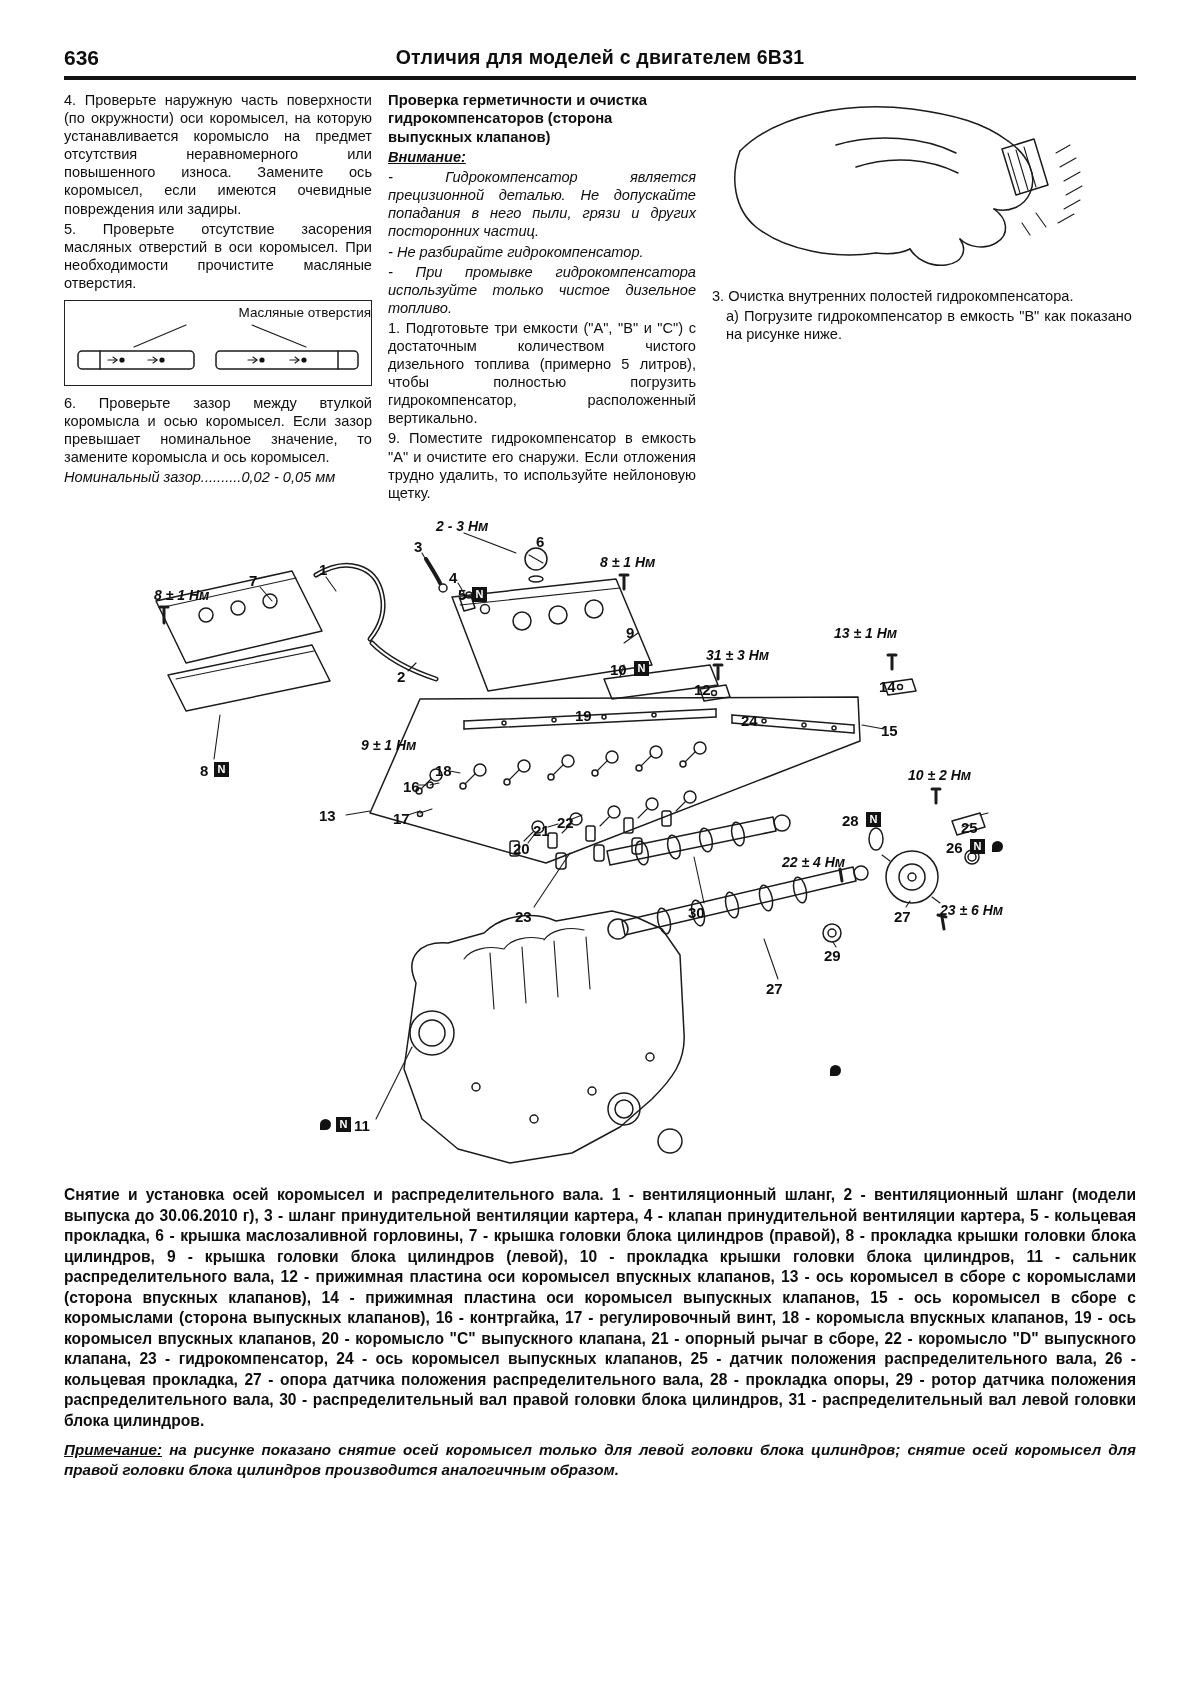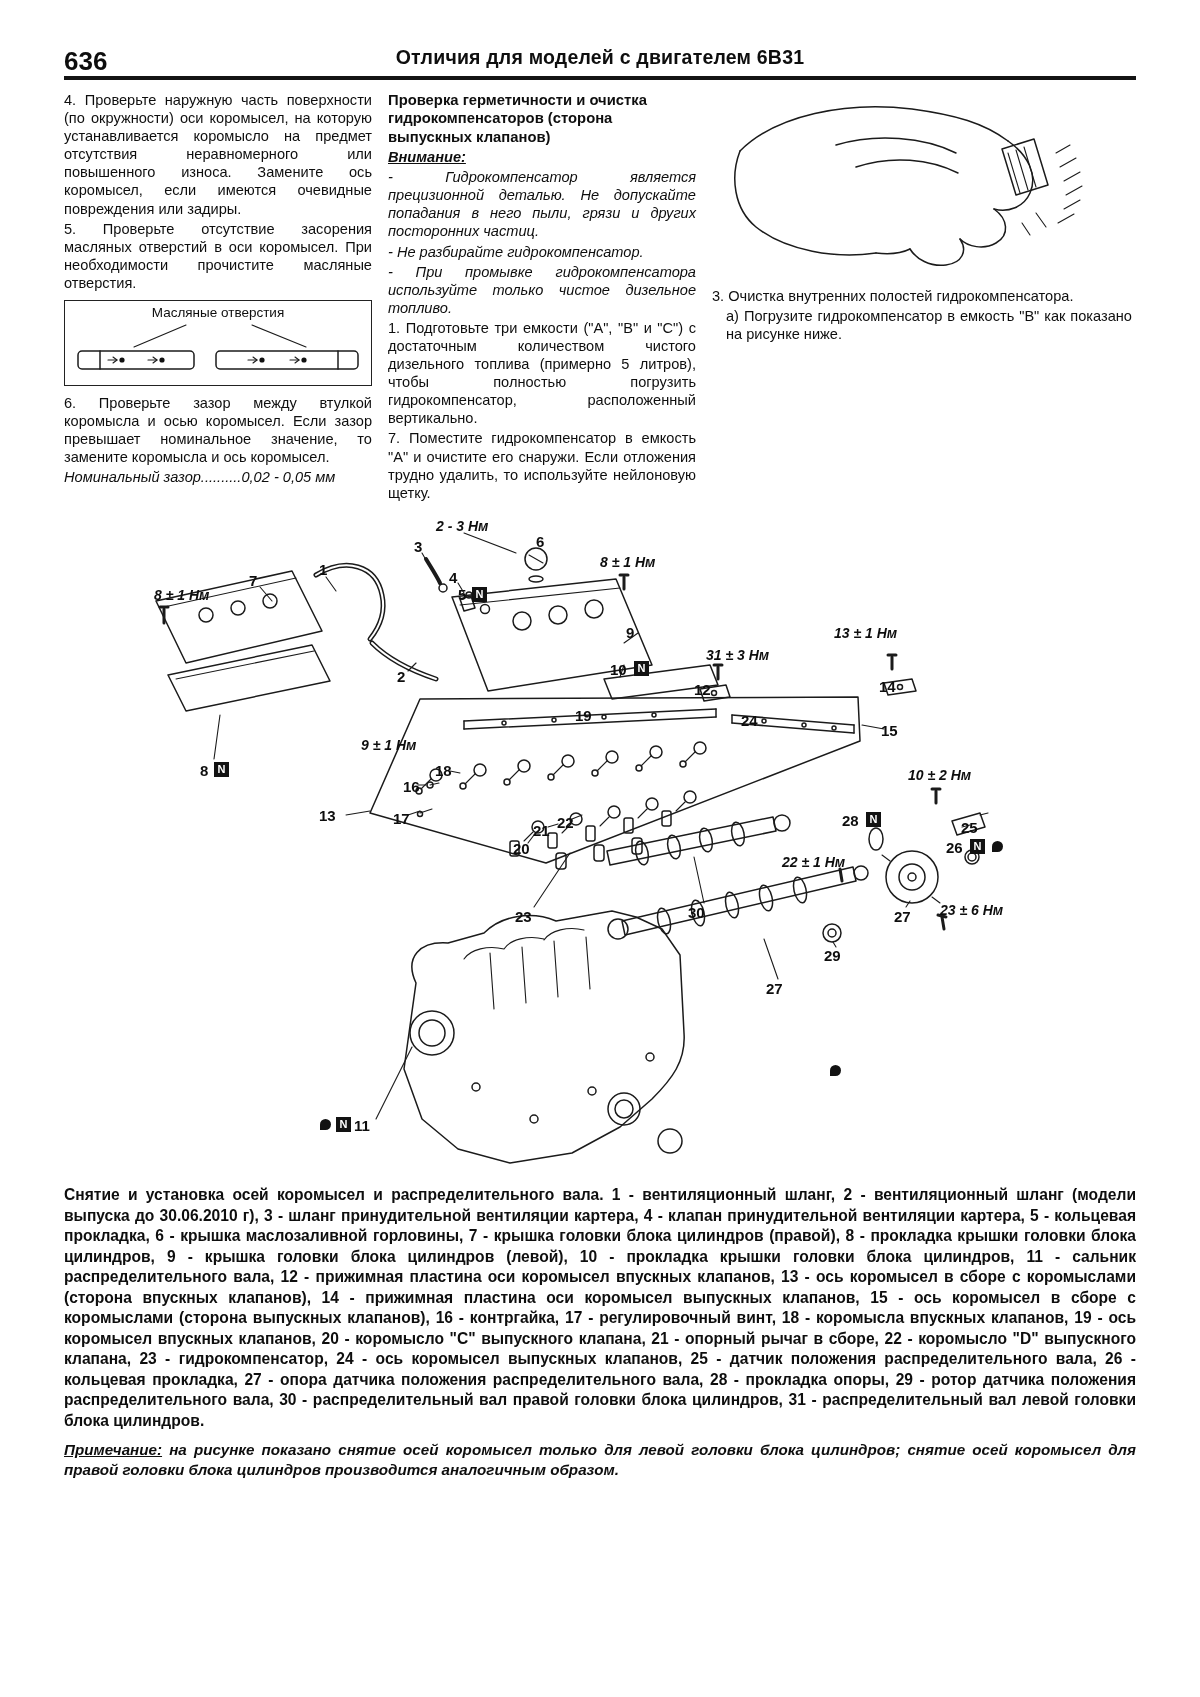--- a/index.html
+++ b/index.html
@@ -1,37 +1,37 @@
 <!DOCTYPE html>
 <html><head>
 <meta charset="utf-8">
 <style>
   * { margin:0; padding:0; box-sizing:border-box; }
   html,body { background:#ffffff; }
   body { width:1200px; height:1697px; font-family:"Liberation Sans", sans-serif; color:#0e0e0e; }
   .page { width:1200px; height:1697px; padding:46px 64px 0; position:relative; overflow:hidden; background:#fff; }
 
   .page-header { position:relative; border-bottom:4px solid #141414; padding-bottom:7px; }
-  .page-num { position:absolute; left:0; top:0; font-size:26px; font-weight:bold; }
+  .page-num { position:absolute; left:0; top:0; font-size:21px; font-weight:bold; }
   .page-title { text-align:center; font-size:19.5px; font-weight:bold; letter-spacing:0.2px; }
 
   .columns { display:flex; gap:16px; margin-top:11px; min-height:416px; }
   .col { font-size:14.6px; line-height:1.24; text-align:justify; }
   .col-1, .col-2 { width:308px; flex:0 0 308px; }
   .col-3 { width:420px; flex:0 0 420px; }
   .col p { margin:0 0 2px 0; }
   .italic { font-style:italic; }
   .col-2 h2 { font-size:14.8px; font-weight:bold; line-height:1.24; margin-bottom:2px; text-align:left; }
   .attn-line { margin-bottom:1px; }
   .attn { font-weight:bold; font-style:italic; text-decoration:underline; }
   .warn { font-style:italic; }
   .sub { padding-left:14px; }
 
   figure.oilholes { border:1.5px solid #222; height:86px; margin:8px 0 8px 0; position:relative; padding-top:5px; }
-  .fig-label { display:block; text-align:center; font-size:13.5px; line-height:1; margin-bottom:3px; }
+  .fig-label { display:block; text-align:right; font-size:13.5px; line-height:1; margin-bottom:3px; }
   figure.oilholes svg { display:block; margin:0 auto; }
 
   .hand-fig { display:block; margin:0 0 8px 0; }
 
   .diagram { position:relative; width:1072px; height:662px; margin-top:6px; }
   .diagram svg.scene { position:absolute; left:0; top:0; }
   #diagram-overlays { position:absolute; left:0; top:0; width:100%; height:100%; }
   .dlabel { position:absolute; font-weight:bold; font-size:15px; line-height:1; white-space:nowrap; }
   .dlabel.torque { font-size:14px;font-style:italic; }
   .nbox { position:absolute; width:15px; height:15px; background:#121212; color:#fff; font-size:11px; font-weight:bold; line-height:15px; text-align:center; }
@@ -89,21 +89,21 @@
       <p class="italic">Номинальный зазор..........0,02 - 0,05 мм</p>
     </div>
 
     <div class="col col-2">
       <h2>Проверка герметичности и очистка гидрокомпенсаторов (сторона выпускных клапанов)</h2>
       <p class="attn-line"><span class="attn">Внимание:</span></p>
       <p class="warn">- Гидрокомпенсатор является прецизионной деталью. Не допускайте попадания в него пыли, грязи и других посторонних частиц.</p>
       <p class="warn">- Не разбирайте гидрокомпенсатор.</p>
       <p class="warn">- При промывке гидрокомпенсатора используйте только чистое дизельное топливо.</p>
       <p>1. Подготовьте три емкости ("А", "В" и "С") с достаточным количеством чистого дизельного топлива (примерно 5 литров), чтобы полностью погрузить гидрокомпенсатор, расположенный вертикально.</p>
-      <p>7. Поместите гидрокомпенсатор в емкость "А" и очистите его снаружи. Если отложения трудно удалить, то используйте нейлоновую щетку.</p>
+      <p>9. Поместите гидрокомпенсатор в емкость "А" и очистите его снаружи. Если отложения трудно удалить, то используйте нейлоновую щетку.</p>
     </div>
 
     <div class="col col-3">
       <svg class="hand-fig" width="404" height="188" viewBox="0 0 404 188">
         <g class="ln" stroke-width="1.6">
           <path d="M28,60 C64,24 134,10 200,18 C244,24 272,32 296,50"></path>
           <path d="M296,50 C316,64 326,84 318,102 C312,116 296,122 282,118"></path>
           <path d="M282,118 C296,128 298,144 284,152 C272,159 256,156 248,148"></path>
           <path d="M248,148 C256,160 250,172 234,174 C218,176 204,168 198,158"></path>
           <path d="M28,60 C18,86 22,118 44,136 C74,160 124,168 164,162"></path>
@@ -351,21 +351,21 @@
         <span class="dlabel" style="left: 136px; top: 250px;">8</span>
         <span class="dlabel" style="left: 255px; top: 295px;">13</span>
         <span class="dlabel" style="left: 329px; top: 298px;">17</span>
         <span class="dlabel" style="left: 469px; top: 310px;">21</span>
         <span class="dlabel" style="left: 493px; top: 302px;">22</span>
         <span class="dlabel" style="left: 449px; top: 328px;">20</span>
         <span class="dlabel torque" style="left: 844px; top: 255px;">10 ± 2 Нм</span>
         <span class="dlabel" style="left: 778px; top: 300px;">28</span>
         <span class="dlabel" style="left: 897px; top: 307px;">25</span>
         <span class="dlabel" style="left: 882px; top: 327px;">26</span>
-        <span class="dlabel torque" style="left: 718px; top: 342px;">22 ± 1 Нм</span>
+        <span class="dlabel torque" style="left: 718px; top: 342px;">22 ± 4 Нм</span>
         <span class="dlabel" style="left: 451px; top: 396px;">23</span>
         <span class="dlabel" style="left: 624px; top: 392px;">30</span>
         <span class="dlabel" style="left: 830px; top: 396px;">27</span>
         <span class="dlabel torque" style="left: 876px; top: 390px;">23 ± 6 Нм</span>
         <span class="dlabel" style="left: 760px; top: 435px;">29</span>
         <span class="dlabel" style="left: 702px; top: 468px;">27</span>
         <span class="dlabel" style="left: 290px; top: 605px;">11</span>
         <span class="nbox" style="left: 408px; top: 74px;">N</span>
         <span class="nbox" style="left: 570px; top: 148px;">N</span>
         <span class="nbox" style="left: 150px; top: 249px;">N</span>

